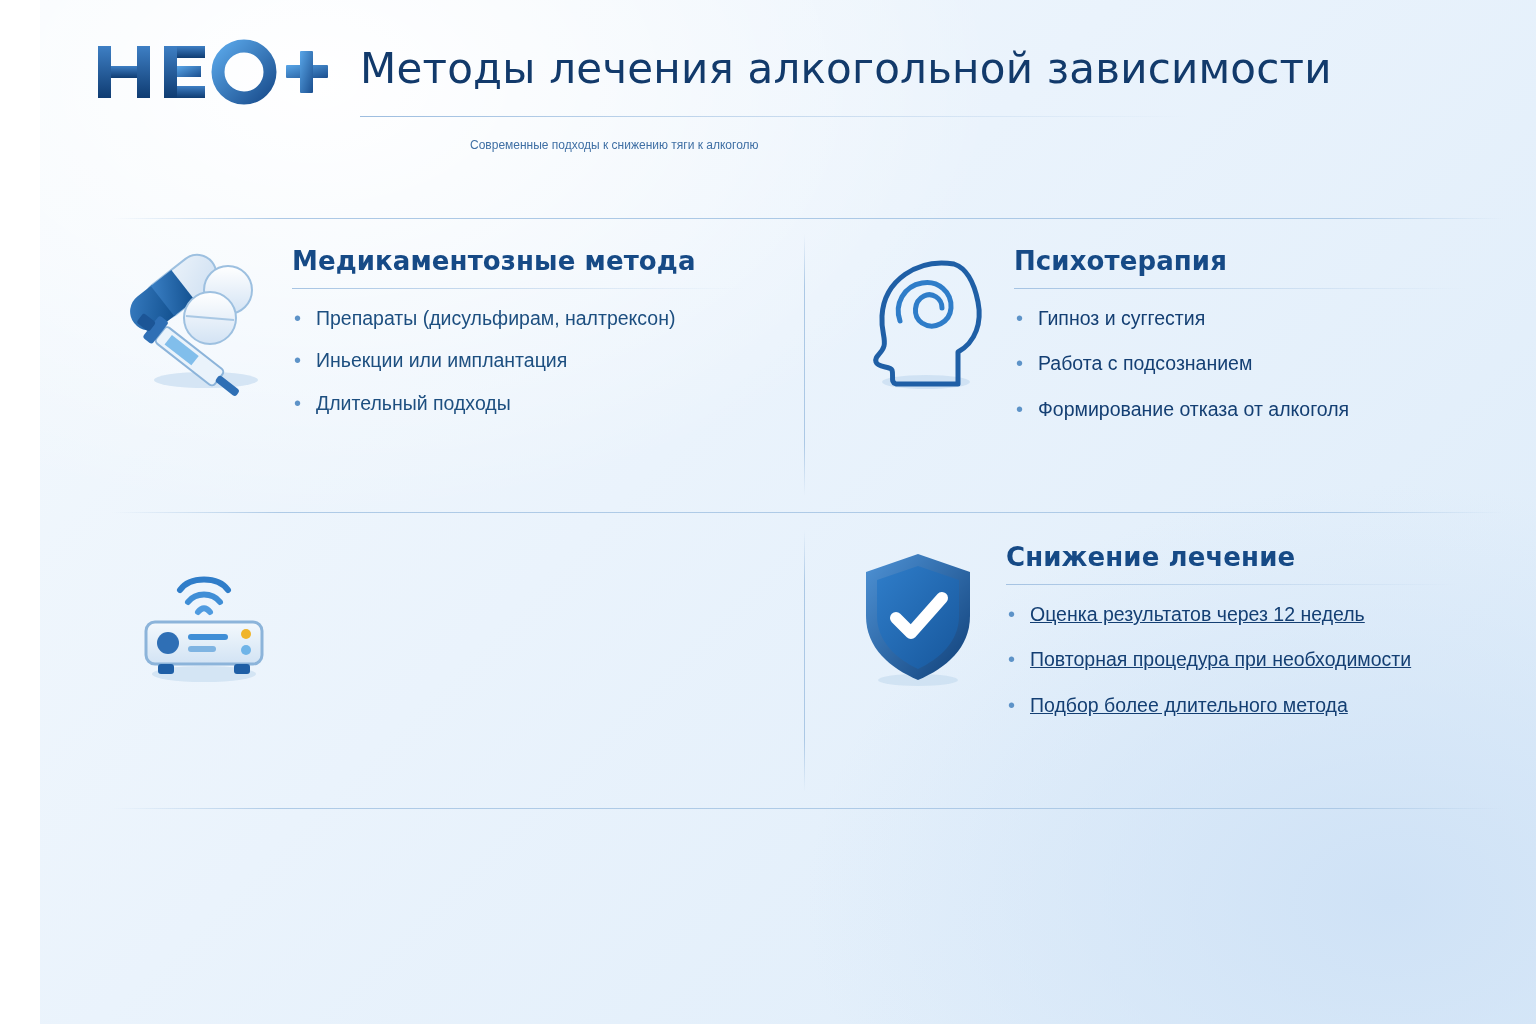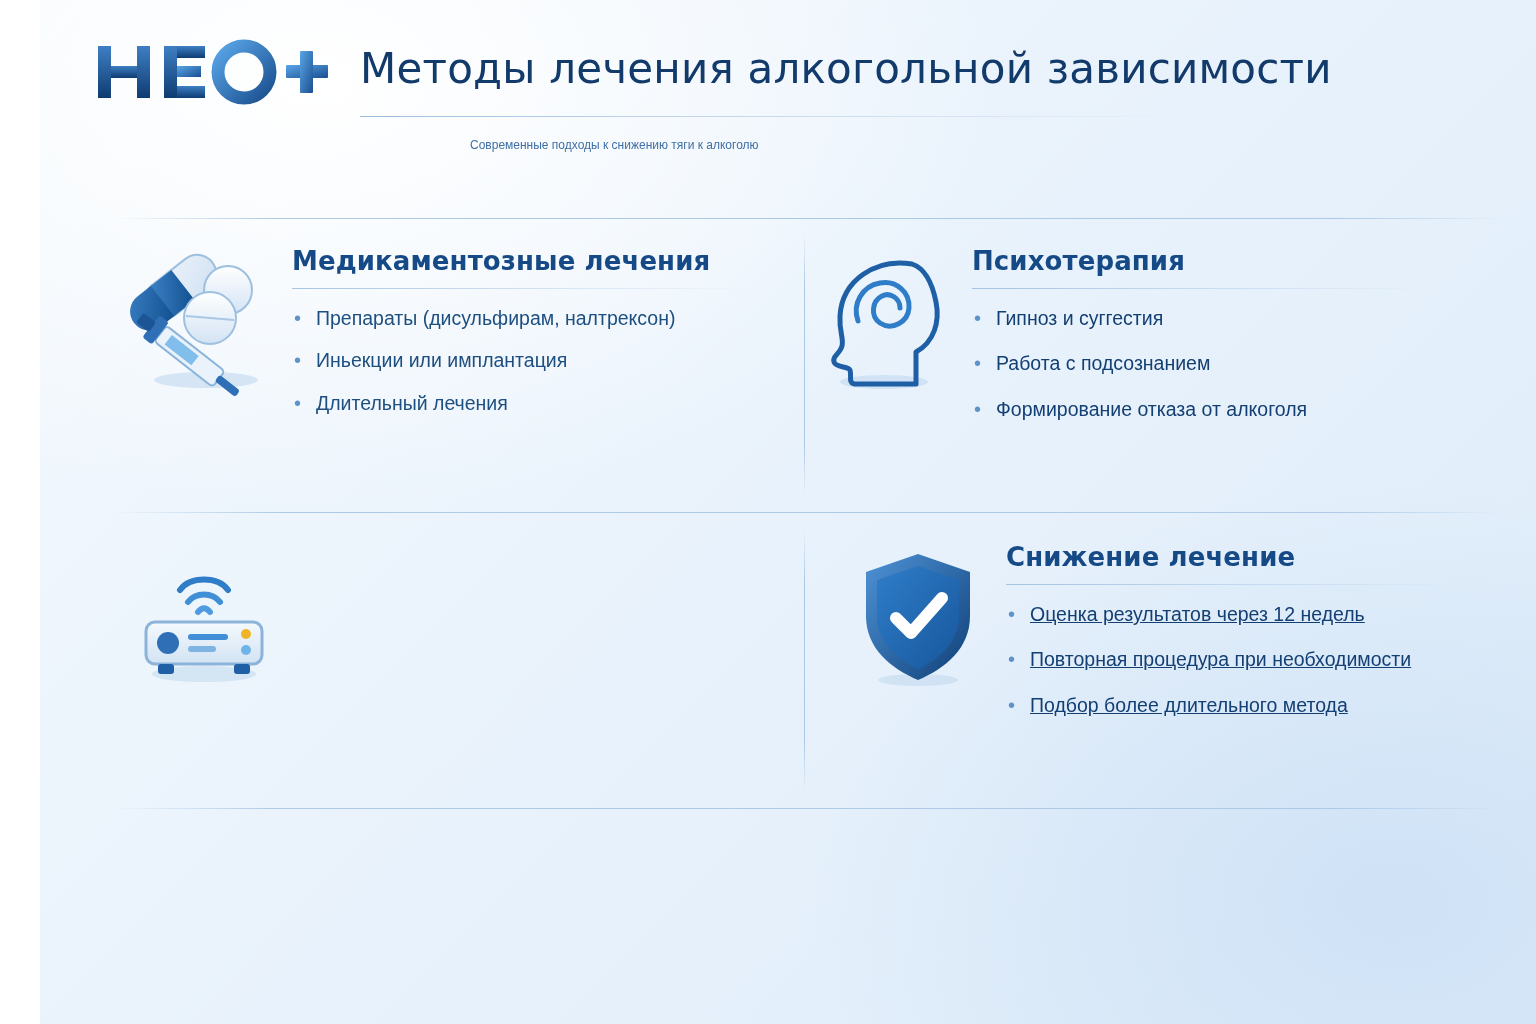--- a/index.html
+++ b/index.html
@@ -119,21 +119,21 @@
     height: 580px;
   }
   .card {
     position: absolute;
     width: 690px;
     height: 290px;
     box-sizing: border-box;
     padding: 10px 0 0 0;
   }
   .card.c0 { left: 76px;  top: 0px; }
-  .card.c1 { left: 756px; top: 0px; }
+  .card.c1 { left: 798px; top: 0px; }
   .card.c2 { left: 76px;  top: 296px; }
   .card.c3 { left: 790px; top: 296px; }
 
   .card-icon {
     position: absolute;
     left: 8px;
     top: 14px;
     width: 160px;
     height: 160px;
   }
@@ -269,26 +269,26 @@
           <g transform="rotate(38 60 110)">
             <rect x="30" y="100" width="74" height="20" rx="4" fill="#eaf3fb" stroke="#8cb4da" stroke-width="2"></rect>
             <rect x="40" y="104" width="34" height="12" fill="#6fb4e8" opacity="0.85"></rect>
             <rect x="102" y="106" width="26" height="8" rx="3" fill="#2f6fb5"></rect>
             <rect x="18" y="96" width="12" height="28" rx="3" fill="#2f6fb5"></rect>
             <rect x="4" y="104" width="16" height="12" rx="3" fill="#1c5596"></rect>
           </g>
         </svg>
       </div>
       <div class="card-body">
-        <div class="card-title">Медикаментозные лечения</div>
+        <div class="card-title">Медикаментозные метода</div>
         <div class="card-title-rule"></div>
         <ul class="bullets">
           <li>Препараты (дисульфирам, налтрексон)</li>
           <li>Иньекции или имплантация</li>
-          <li>Длительный лечения</li>
+          <li>Длительный подходы</li>
         </ul>
       </div>
     </div>
 
     <div class="card c1">
       <div class="card-icon">
         <svg viewBox="0 0 160 160" width="160" height="160">
           <ellipse cx="80" cy="140" rx="44" ry="7" fill="#bcd5ec" opacity="0.55"></ellipse>
           <path d="M108 22 C72 16 38 38 36 74 C35 90 40 96 38 104 C36 112 28 114 30 120 C32 126 44 124 46 128 C48 134 44 140 50 142 L112 142 L112 110 C130 100 136 80 132 60 C128 40 120 26 108 22 Z" fill="none" stroke="#1f5fa6" stroke-width="5" stroke-linejoin="round" stroke-linecap="round"></path>
           <path d="M96 66 C96 56 86 50 78 54 C68 59 66 74 76 81 C88 89 104 80 105 66 C106 50 92 38 76 41 C58 44 48 62 54 79" fill="none" stroke="#2f7dc9" stroke-width="5" stroke-linecap="round"></path>

